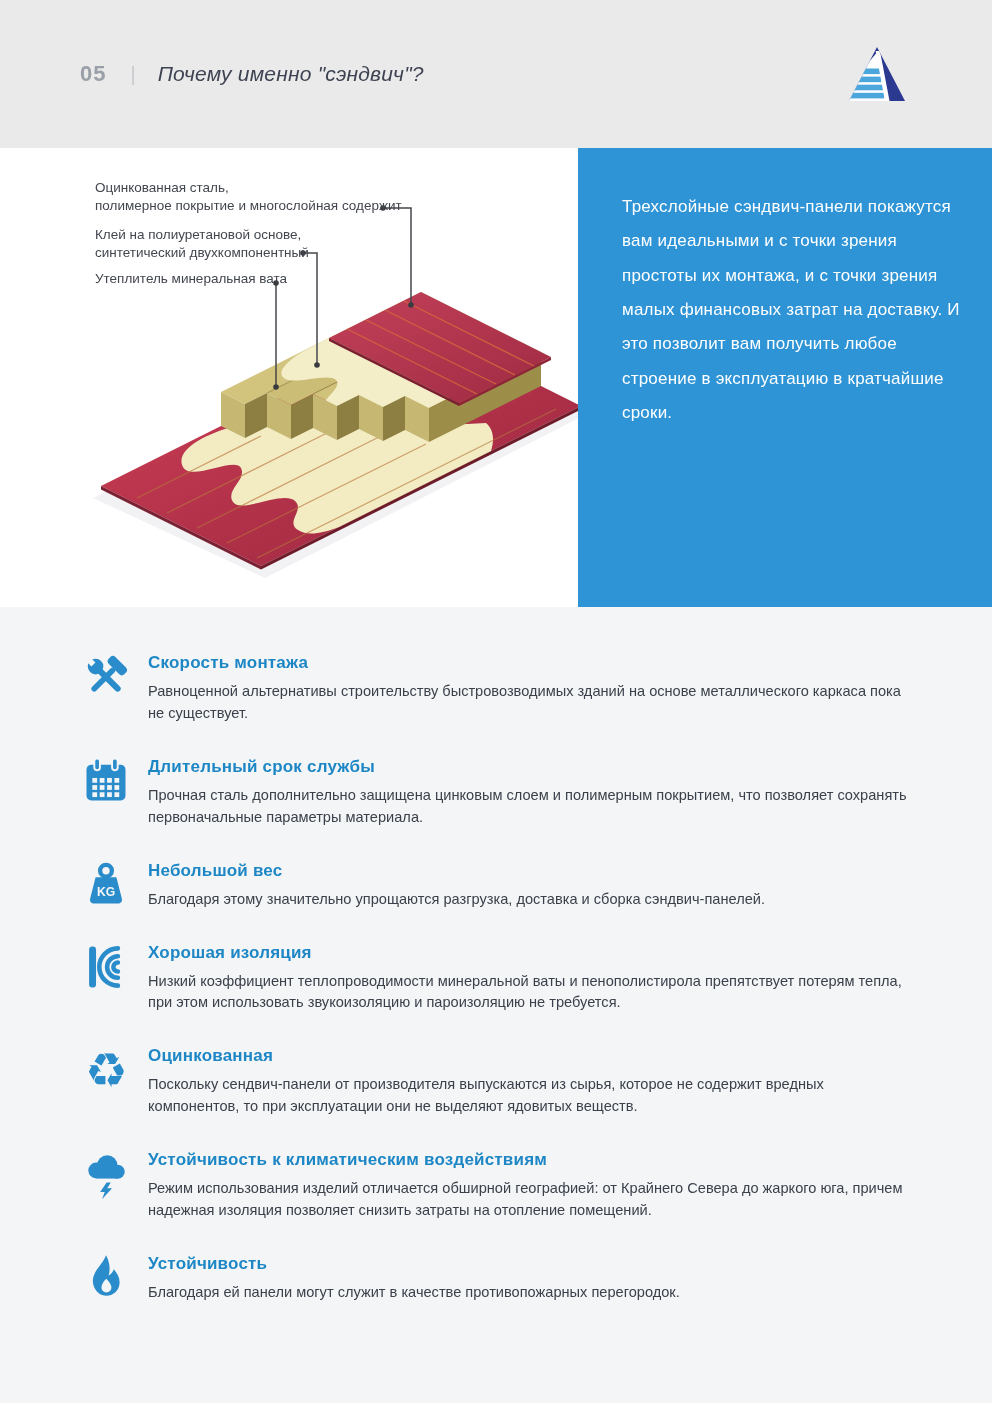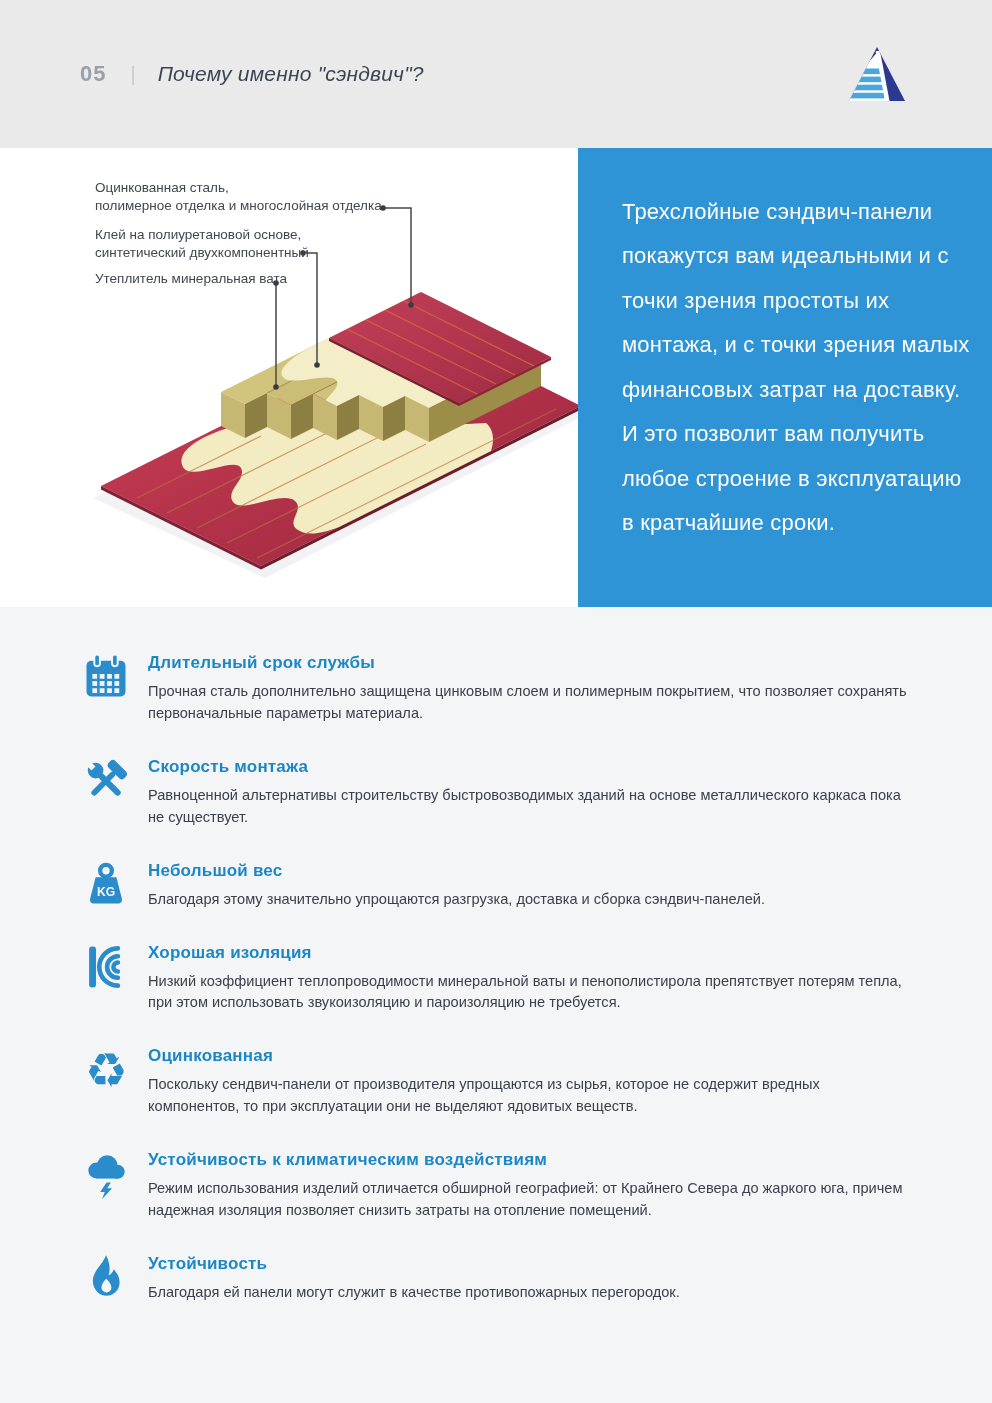--- a/index.html
+++ b/index.html
@@ -21,21 +21,21 @@
   .middle { position:relative; height:459px; background:#ffffff; }
   .illustration { position:absolute; left:13px; top:0; width:578px; height:459px; }
   .ill-svg { position:absolute; left:0; top:0; }
   .dlabel { position:absolute; font-size:13.5px; line-height:1.34; color:#42464e; }
   .dlabel span { display:block; }
   .dlabel-1 { left:82px; top:31px; }
   .dlabel-2 { left:82px; top:78px; }
   .dlabel-3 { left:82px; top:122px;text-align:center; }
 
   .intro-box { position:absolute; right:0; top:0; width:414px; height:459px; background:#2e94d6; }
-  .intro-text { padding:42px 20px 0 44px; color:#ffffff; font-size:22px; line-height:2.02; letter-spacing:0.2px; }
+  .intro-text { padding:42px 20px 0 44px; color:#ffffff; font-size:17px; line-height:2.02; letter-spacing:0.2px; }
 
   
   .features { height:796px; background:#f4f5f7; padding:44px 78px 0 80px; }
   .feature { display:flex; margin-bottom:30px; }
   .f-icon { flex:0 0 52px; width:52px; height:52px; margin-right:16px; color:#2b8ccb; }
   .f-icon svg { width:52px; height:52px; display:block; }
   .f-body { flex:1; padding-top:2px; }
   .f-title { font-size:17px; font-weight:bold; color:#1d87c6; margin-bottom:8px; letter-spacing:0.2px; }
   .f-text { font-size:14.6px; line-height:1.5; color:#3b414b; max-width:760px; }
 </style>
@@ -155,37 +155,57 @@
             <circle cx="398" cy="157" r="2.8"></circle>
           <circle cx="290" cy="105" r="2.8"></circle>
             <circle cx="304" cy="217" r="2.8"></circle>
           <circle cx="263" cy="135" r="2.8"></circle>
             <circle cx="263" cy="239" r="2.8"></circle>
         </g>
       </svg>
 
       <div class="dlabel dlabel-1">
         <span>Оцинкованная сталь,</span>
-        <span>полимерное отделка и многослойная отделка</span>
+        <span>полимерное покрытие и многослойная содержит</span>
       </div>
       <div class="dlabel dlabel-2">
         <span>Клей на полиуретановой основе,</span>
         <span>синтетический двухкомпонентный</span>
       </div>
       <div class="dlabel dlabel-3">
         <span>Утеплитель минеральная вата</span>
       </div>
     </div>
 
     <div class="intro-box">
       <p class="intro-text">Трехслойные сэндвич-панели покажутся вам идеальными и с точки зрения простоты их монтажа, и с точки зрения малых финансовых затрат на доставку. И это позволит вам получить любое строение в эксплуатацию в кратчайшие сроки.</p>
     </div>
   </div>
 
   <div class="features">
+  <div class="feature">
+    <div class="f-icon">
+          <svg viewBox="0 0 24 24" fill="currentColor">
+      <g transform="rotate(-45 12 12)">
+        <rect x="10.6" y="7.5" width="2.8" height="13.5" rx="1.4"></rect>
+        <circle cx="12" cy="5.2" r="3.6"></circle>
+        <rect x="10.7" y="0.4" width="2.6" height="3.4" fill="#f4f5f7"></rect>
+      </g>
+      <g transform="rotate(45 12 12)">
+        <rect x="10.7" y="6.5" width="2.6" height="14.5" rx="1.3"></rect>
+        <rect x="6.9" y="2.4" width="10.2" height="4.4" rx="1.8"></rect>
+      </g>
+    </svg>
+        </div>
+    <div class="f-body">
+      <h3 class="f-title">Скорость монтажа</h3>
+      <p class="f-text">Равноценной альтернативы строительству быстровозводимых зданий на основе металлического каркаса пока не существует.</p>
+    </div>
+  </div>
+
   <div class="feature">
     <div class="f-icon">
           <svg viewBox="0 0 24 24" fill="currentColor">
       <rect x="3" y="4.5" width="18" height="16.5" rx="2.2"></rect>
       <rect x="6.6" y="1.6" width="2.6" height="5.4" rx="1.2" stroke="#f4f5f7" stroke-width="0.9"></rect>
       <rect x="14.8" y="1.6" width="2.6" height="5.4" rx="1.2" stroke="#f4f5f7" stroke-width="0.9"></rect>
       <g fill="#f4f5f7">
         <rect x="5.7" y="10.6" width="2.2" height="2.2"></rect>
               <rect x="9.1" y="10.6" width="2.2" height="2.2"></rect>
         <rect x="12.5" y="10.6" width="2.2" height="2.2"></rect>
@@ -202,40 +222,20 @@
     </svg>
         </div>
     <div class="f-body">
       <h3 class="f-title">Длительный срок службы</h3>
       <p class="f-text">Прочная сталь дополнительно защищена цинковым слоем и полимерным покрытием, что позволяет сохранять первоначальные параметры материала.</p>
     </div>
   </div>
 
   <div class="feature">
     <div class="f-icon">
-          <svg viewBox="0 0 24 24" fill="currentColor">
-      <g transform="rotate(-45 12 12)">
-        <rect x="10.6" y="7.5" width="2.8" height="13.5" rx="1.4"></rect>
-        <circle cx="12" cy="5.2" r="3.6"></circle>
-        <rect x="10.7" y="0.4" width="2.6" height="3.4" fill="#f4f5f7"></rect>
-      </g>
-      <g transform="rotate(45 12 12)">
-        <rect x="10.7" y="6.5" width="2.6" height="14.5" rx="1.3"></rect>
-        <rect x="6.9" y="2.4" width="10.2" height="4.4" rx="1.8"></rect>
-      </g>
-    </svg>
-        </div>
-    <div class="f-body">
-      <h3 class="f-title">Скорость монтажа</h3>
-      <p class="f-text">Равноценной альтернативы строительству быстровозводимых зданий на основе металлического каркаса пока не существует.</p>
-    </div>
-  </div>
-
-  <div class="feature">
-    <div class="f-icon">
           <svg viewBox="0 0 24 24">
       <circle cx="12" cy="5.4" r="2.7" fill="none" stroke="currentColor" stroke-width="2"></circle>
       <path d="M7.2 8.4h9.6l2.5 9.8c.35 1.4-.5 2.3-1.9 2.3H6.6c-1.4 0-2.25-.9-1.9-2.3z" fill="currentColor"></path>
       <text x="12" y="16.9" font-size="5.6" font-weight="bold" fill="#f4f5f7" text-anchor="middle" font-family="Liberation Sans, sans-serif">KG</text>
     </svg>
         </div>
     <div class="f-body">
       <h3 class="f-title">Небольшой вес</h3>
       <p class="f-text">Благодаря этому значительно упрощаются разгрузка, доставка и сборка сэндвич-панелей.</p>
     </div>
@@ -257,21 +257,21 @@
   </div>
 
   <div class="feature">
     <div class="f-icon">
           <svg viewBox="0 0 24 24">
       <text x="12" y="20" text-anchor="middle" font-size="22" fill="currentColor" font-family="DejaVu Sans, sans-serif">♻</text>
     </svg>
         </div>
     <div class="f-body">
       <h3 class="f-title">Оцинкованная</h3>
-      <p class="f-text">Поскольку сендвич-панели от производителя упрощаются из сырья, которое не содержит вредных компонентов, то при эксплуатации они не выделяют ядовитых веществ.</p>
+      <p class="f-text">Поскольку сендвич-панели от производителя выпускаются из сырья, которое не содержит вредных компонентов, то при эксплуатации они не выделяют ядовитых веществ.</p>
     </div>
   </div>
 
   <div class="feature">
     <div class="f-icon">
           <svg viewBox="0 0 24 25" fill="currentColor">
       <circle cx="7.3" cy="10.8" r="3.8"></circle>
       <circle cx="12.6" cy="8.4" r="4.9"></circle>
       <circle cx="17.6" cy="11.4" r="3.4"></circle>
       <rect x="7" y="10.3" width="10.6" height="4.4"></rect>

